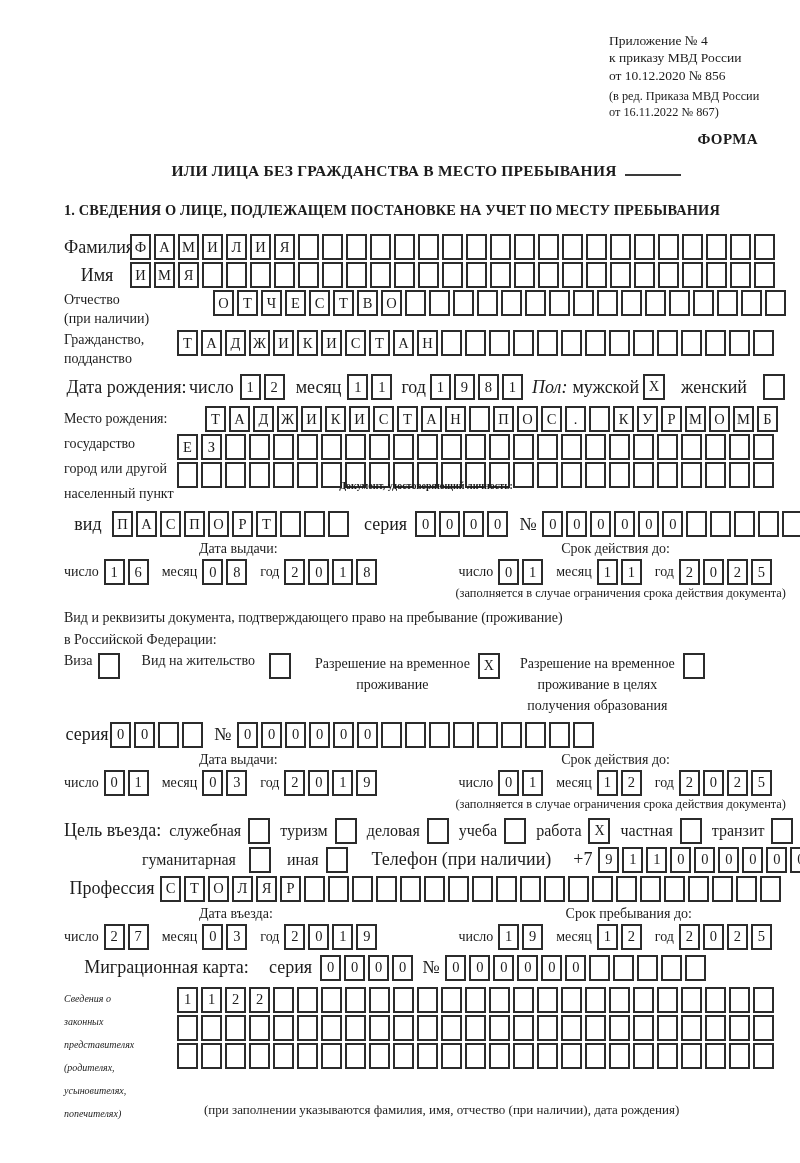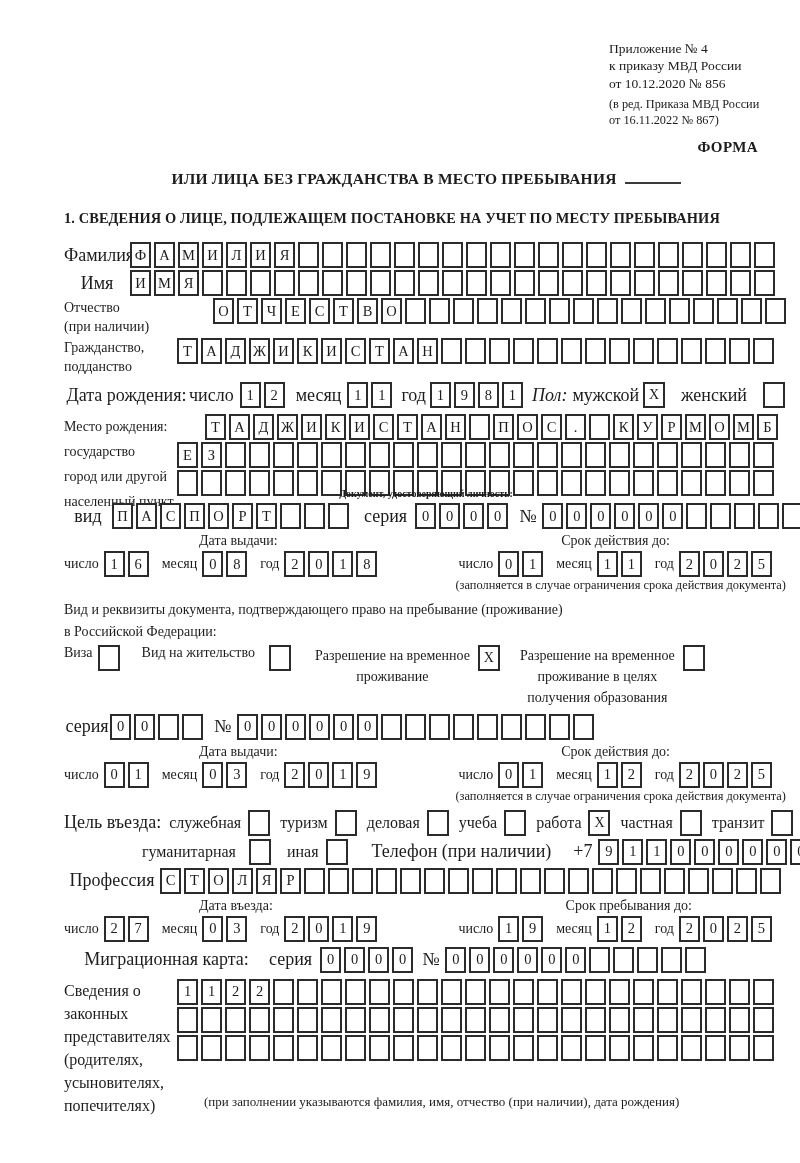--- a/index.html
+++ b/index.html
@@ -1,20 +1,20 @@
 <!DOCTYPE html>
 <html><head>
 <meta charset="utf-8">
 <style>
   * { box-sizing: border-box; }
   html,body { margin:0; padding:0; background:#ffffff; }
   .page {
     width:800px; height:1163px; background:#ffffff; overflow:hidden;
     font-family:"Liberation Serif","DejaVu Serif",serif; color:#1c1c1c;
-    padding:40px 12px 0 64px; position:relative;
+    padding:32px 12px 0 64px; position:relative;
   }
   
   .hdr { margin-left:545px; font-size:13.5px; line-height:1.28; }
   .hdr .amend { margin-top:5px; font-size:12.3px; line-height:1.3; }
   .forma { font-weight:bold; font-size:15px; text-align:right; padding-right:30px; margin-top:10px; letter-spacing:.4px; }
   .title { text-align:center; font-weight:bold; font-size:15.5px; line-height:1.45; margin-top:12px; letter-spacing:.2px; }
   .t-underline { display:inline-block; width:56px; border-bottom:2px solid #3a3a3a; height:12px; margin-left:8px; }
   .sec-h { font-weight:bold; font-size:14.4px; margin-top:20px; letter-spacing:.1px; }
 
   
@@ -32,21 +32,21 @@
     width:22px; height:26px; border:2px solid #2b2b2b;
     display:inline-flex; align-items:center; justify-content:center;
     font-size:14px; flex:0 0 auto; background:#fff;
   }
 
   .w-surname { width:66px; }
   .w-patr { width:149px; }
   .w-cit { width:113px; }
 
   .mt6 { margin-top:6px; }
-  .mt8 { margin-top:4px; }
+  .mt8 { margin-top:20px; }
 
   
   .bp { display:flex; align-items:flex-start; margin-top:6px; }
   .bp-lbl { width:141px; font-size:14px; line-height:25px; flex:0 0 auto; }
   .bp-cells .crow { display:flex; margin-bottom:2px; }
   .bp-cells .crow.indent0 { margin-left:-28px; }
 
   .doc-h { text-align:center; font-weight:bold; font-size:10px; margin-top:-26px; }
 
   
@@ -64,21 +64,21 @@
 
   .opts { display:flex; align-items:flex-start; margin-top:2px; font-size:14px; }
   .opt { display:flex; align-items:flex-start; }
   .opt .cb { margin-left:8px; }
   .opt-text { text-align:center; line-height:1.5; }
 
   .plbl { margin-right:7px; }
   .popt { display:flex; align-items:center; margin-right:10px; }
 
   .lr { display:flex; align-items:flex-start; margin-top:6px; }
-  .lr-lbl { width:113px; font-size:16px; line-height:23px; flex:0 0 auto; }
+  .lr-lbl { width:113px; font-size:10px; line-height:23px; flex:0 0 auto;font-style:italic; }
   .lr-cells .crow { display:flex; margin-bottom:2px; }
   .lr-note { font-size:13px; margin-top:-23px; padding-left:140px; }
 </style>
 </head>
 <body>
 
 <div class="page">
 
   <div class="hdr">
     <div>Приложение № 4</div>

